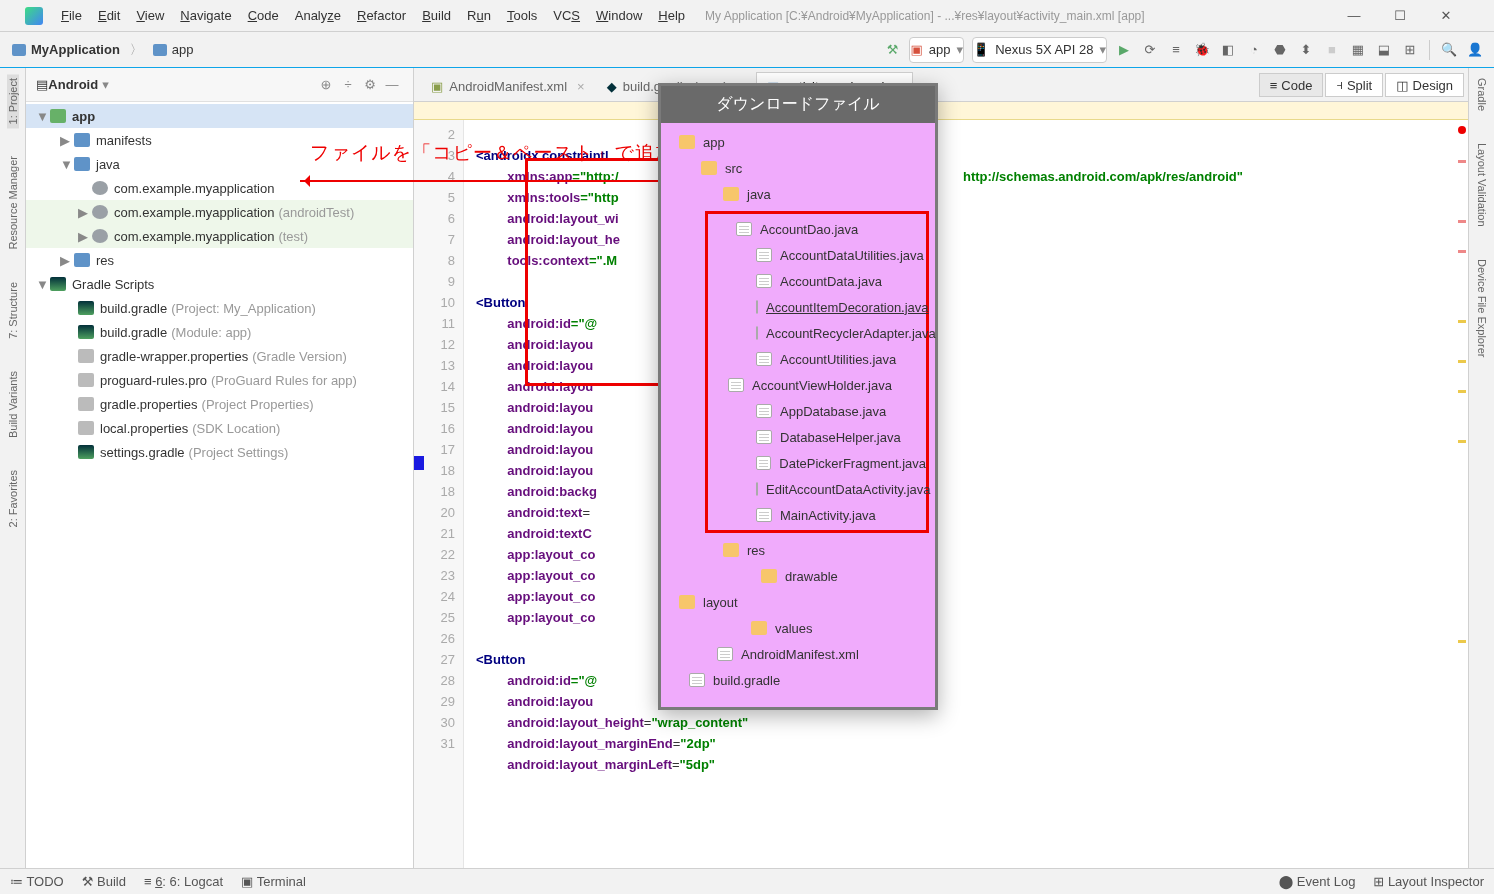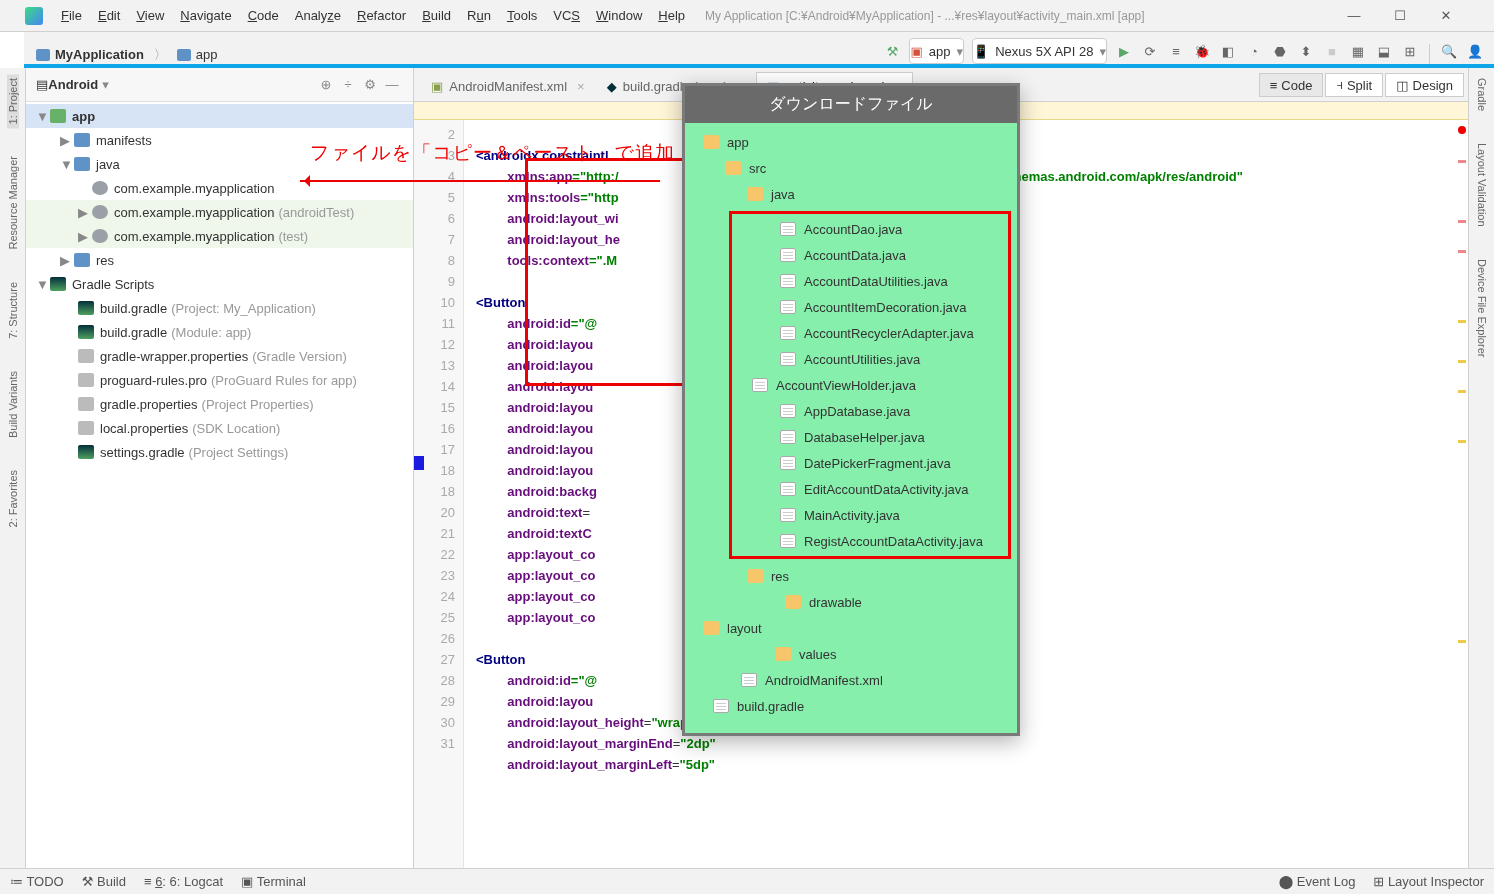--- a/index.html
+++ b/index.html
@@ -3,21 +3,21 @@
 <meta charset="utf-8">
 <style>
 * { margin:0; padding:0; box-sizing:border-box; font-family:"Segoe UI",Arial,sans-serif; font-size:13px; }
 body { background:#fff; color:#333; width:1494px; height:894px; overflow:hidden; position:relative; }
 .menubar { height:32px; display:flex; align-items:center; padding:0 25px; border-bottom:1px solid #d0d0d0; background:#f2f2f2; }
 .menubar .logo { width:18px; height:18px; margin-right:10px; background:linear-gradient(135deg,#3ddc84,#4285f4); border-radius:3px; }
 .menubar .mi { padding:0 8px; cursor:pointer; }
 .menubar .mi u { text-decoration:underline; }
 .menubar .apptitle { color:#999; margin-left:12px; font-size:12px; flex:1; white-space:nowrap; overflow:hidden; text-overflow:ellipsis; }
 .winbtn { width:46px; text-align:center; color:#555; }
-.navbar { height:36px; display:flex; align-items:flex-end; padding:0 6px; border-bottom:4px solid #0ea5e9; background:#f2f2f2;margin-left:24px; }
+.navbar { height:36px; display:flex; align-items:center; padding:0 6px; border-bottom:1px solid #0ea5e9; background:#f2f2f2; }
 .navbar .crumb { display:flex; align-items:center; gap:5px; padding:2px 6px; }
 .navbar .fold { width:14px; height:12px; background:#5f93c8; border-radius:2px; }
 .navbar .chev { color:#999; padding:0 4px; }
 .navbar .sp { flex:1; }
 .tbtn { width:26px; height:26px; display:flex; align-items:center; justify-content:center; color:#666; }
 .run { color:#59a869; }
 .bug { color:#d6513d; }
 .tbsel { border:1px solid #ccc; border-radius:4px; padding:2 8px; height:26px; display:flex; align-items:center; gap:6px; margin:0 4px; background:#fff; }
 .main { display:flex; height:calc(100% - 32px - 36px - 26px); }
 .leftstrip { width:26px; background:#f2f2f2; border-right:1px solid #d0d0d0; display:flex; flex-direction:column; align-items:center; padding-top:6px; gap:24px; }
@@ -53,21 +53,21 @@
 .gutter div { padding-right:8px; }
 .code { flex:1; padding:4px 0 0 12px; font-family:Consolas,monospace; font-size:13px; line-height:21px; white-space:pre; position:relative; }
 .code .t { color:#000080; font-weight:bold; }
 .code .a { color:#660e7c; font-weight:bold; }
 .code .s { color:#008000; font-weight:bold; }
 .mk { position:absolute; width:8px; right:2px; }
 .mk div { position:absolute; width:8px; height:3px; }
 .bot { height:26px; border-top:1px solid #d0d0d0; background:#f2f2f2; display:flex; align-items:center; padding:0 10px; gap:18px; font-size:12px; color:#555; }
 .bot .sp { flex:1; }
 
-.popup { position:absolute; left:658px; top:83px; width:338px; background:#86efac; border:3px solid #7a7a7a; box-shadow:0 6px 20px rgba(0,0,0,.3); z-index:50;margin-left:24px; }
+.popup { position:absolute; left:658px; top:83px; width:280px; background:#f0abfc; border:3px solid #7a7a7a; box-shadow:0 6px 20px rgba(0,0,0,.3); z-index:50; }
 .popup .ph { background:#6a6a6a; color:#fff; text-align:center; padding:8px 0; font-size:16px; }
 .ptree { padding:6px 0 14px 0; }
 .pn { display:flex; align-items:center; height:26px; padding-left:18px; }
 .pn .pic { width:16px; height:14px; margin-right:8px; }
 .pic.fd { background:#f7c66b; border-radius:2px; }
 .pic.fl { border:1px solid #aaa; background:#fff; border-radius:2px; position:relative; }
 .pic.fl::after { content:""; position:absolute; left:2px; right:2px; top:3px; height:1px; background:#ccc; box-shadow:0 3px 0 #ccc,0 6px 0 #ccc; }
 .redbox { border:3px solid #e00; margin:4px 6px 4px 44px; padding:2px 0; }
 
 .anno { position:absolute; top:140px; left:310px; color:#e00; font-size:19px; font-weight:500; z-index:40; letter-spacing:1px; }
@@ -373,33 +373,33 @@
       </div>
     <div class="pn" style="padding-left:40px">
         <span class="pic fd"></span>
         <span>src</span>
       </div>
     <div class="pn" style="padding-left:62px">
         <span class="pic fd"></span>
         <span>java</span>
       </div>
     <div class="redbox" id="popup-files">
-        <div class="pn" style="padding-left: 48px;">
+        <div class="pn" style="padding-left: 28px;">
           <span class="pic fl"></span>
           <span>AccountDao.java</span>
         </div>
         <div class="pn" style="padding-left: 48px;">
           <span class="pic fl"></span>
+          <span>AccountDataUtilities.java</span>
+        </div>
+        <div class="pn" style="padding-left: 48px;">
+          <span class="pic fl"></span>
           <span>AccountData.java</span>
         </div>
-        <div class="pn" style="padding-left: 48px;">
-          <span class="pic fl"></span>
-          <span>AccountDataUtilities.java</span>
-        </div>
-        <div class="pn" style="padding-left: 48px;">
+        <div class="pn" style="padding-left: 48px; text-decoration: underline;">
           <span class="pic fl"></span>
           <span>AccountItemDecoration.java</span>
         </div>
         <div class="pn" style="padding-left: 48px;">
           <span class="pic fl"></span>
           <span>AccountRecyclerAdapter.java</span>
         </div>
         <div class="pn" style="padding-left: 48px;">
           <span class="pic fl"></span>
           <span>AccountUtilities.java</span>
@@ -420,24 +420,20 @@
           <span class="pic fl"></span>
           <span>DatePickerFragment.java</span>
         </div>
         <div class="pn" style="padding-left: 48px;">
           <span class="pic fl"></span>
           <span>EditAccountDataActivity.java</span>
         </div>
         <div class="pn" style="padding-left: 48px;">
           <span class="pic fl"></span>
           <span>MainActivity.java</span>
-        </div>
-        <div class="pn" style="padding-left: 48px;">
-          <span class="pic fl"></span>
-          <span>RegistAccountDataActivity.java</span>
         </div>
       </div>
     <div class="pn" style="padding-left:62px">
         <span class="pic fd"></span>
         <span>res</span>
       </div>
     <div class="pn" style="padding-left:100px">
         <span class="pic fd"></span>
         <span>drawable</span>
       </div>

